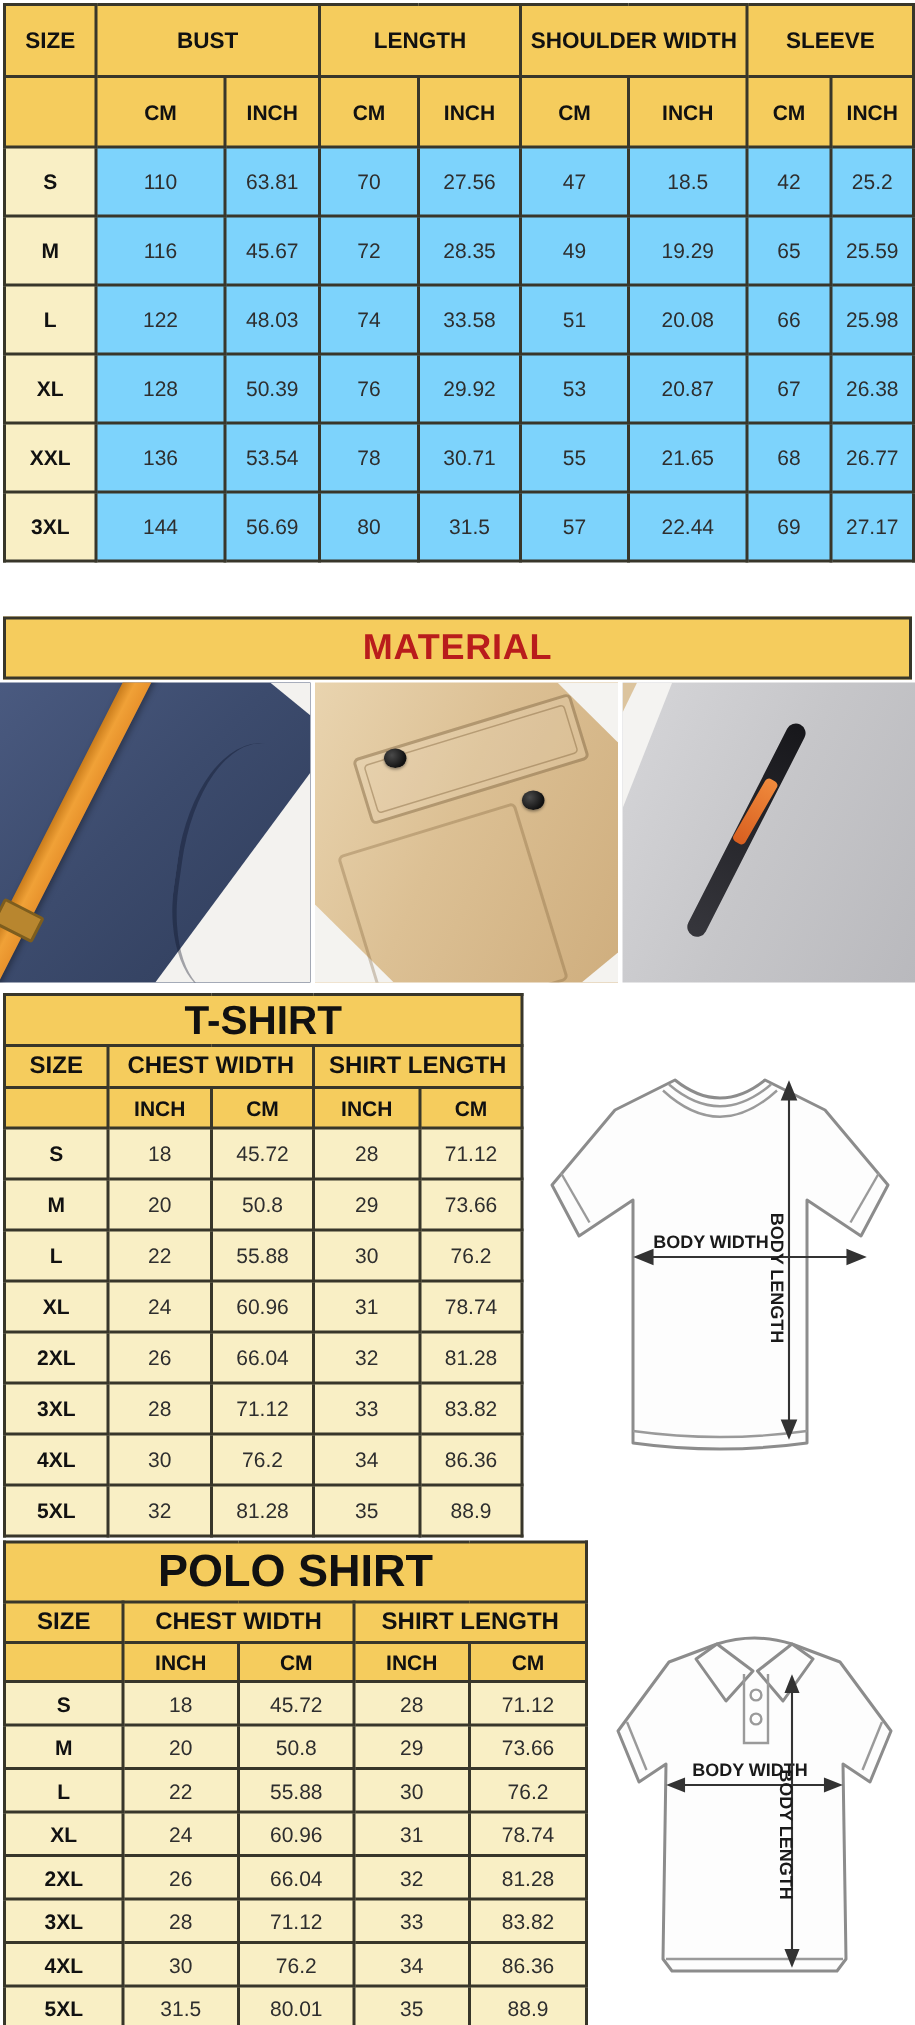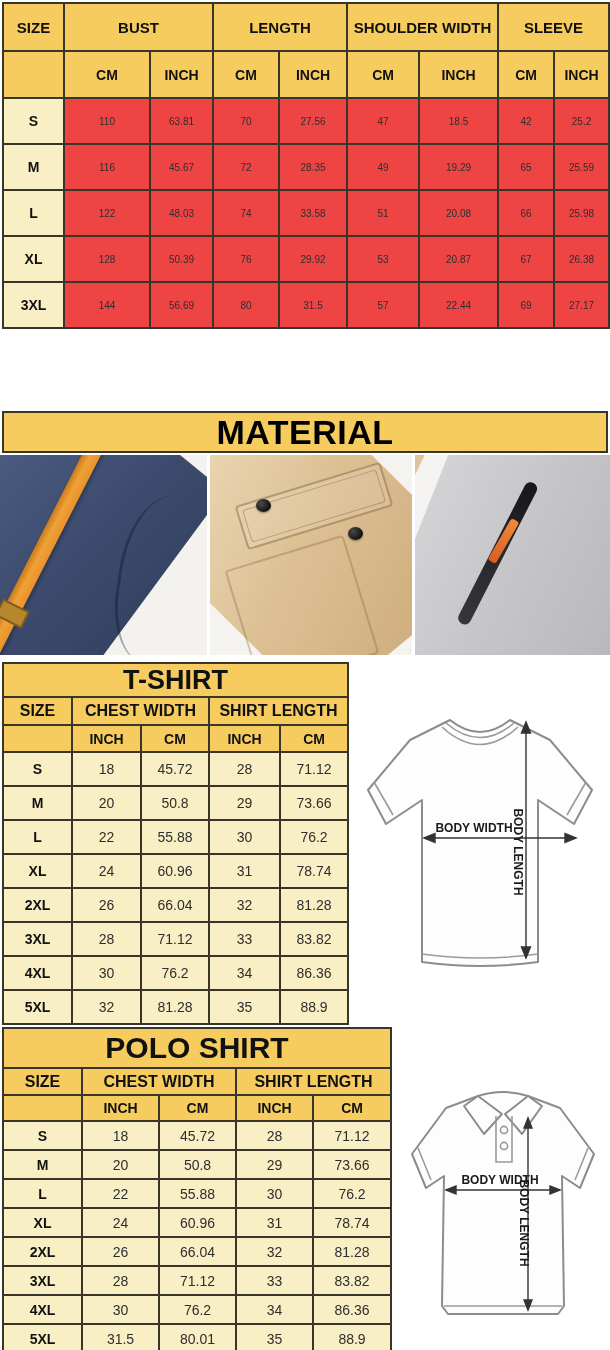--- a/index.html
+++ b/index.html
@@ -11,26 +11,26 @@
         font-family:"Liberation Sans",sans-serif;}
   .yellow{background:#f5cc5d;}
 
   
   .hoodie{left:2px;top:2px;width:606px;}
   .hoodie .title-row th{height:40px;font-size:31px;font-weight:bold;letter-spacing:.5px;color:#111;}
   .hoodie .group-row th{height:46px;font-size:15px;font-weight:bold;color:#111;}
   .hoodie .unit-row th{height:45px;font-size:14px;font-weight:bold;color:#111;}
   .hoodie tbody tr{height:46px;}
   .hoodie tbody th{font-size:14px;font-weight:bold;color:#111;background:#f9efc5;}
-  .hoodie tbody td{font-size:10px;color:#2e2e2e;background:#ef4444;}
+  .hoodie tbody td{font-size:14px;color:#2e2e2e;background:#7dd3fc;}
 
   
   .material-band{position:absolute;left:2px;top:411px;width:602px;height:38px;
     background:#f5cc5d;border:2px solid #38362a;display:flex;align-items:center;justify-content:center;
-    font-size:34px;font-weight:bold;color:#000000;letter-spacing:.5px;text-align:right;}
+    font-size:24px;font-weight:bold;color:#b91c1c;letter-spacing:.5px;text-align:right;}
 
   
   .photo{position:absolute;top:455px;height:200px;overflow:hidden;}
   .photo .layer{position:absolute;inset:0;}
   #photo-navy{left:0;width:207px;background:linear-gradient(135deg,#4a5a80 0%,#3c4b6d 45%,#2f3c5a 100%);}
   #photo-navy .wedge-br{background:#f3f2ef;clip-path:polygon(100% 30%,100% 100%,50% 100%);}
   #photo-navy .wedge-tr{background:#f3f2ef;clip-path:polygon(87% 0,100% 0,100% 11%);}
   .strap{position:absolute;left:92px;top:-18px;width:17px;height:250px;
     background:linear-gradient(90deg,#c97c1c,#f0a137 45%,#e8922c);border-radius:3px;
     transform:rotate(27deg);transform-origin:top center;box-shadow:2px 2px 4px rgba(0,0,0,.35);}
@@ -163,20 +163,31 @@
         <tr>
           <th>XL</th>
           <td>128</td>
           <td>50.39</td>
           <td>76</td>
           <td>29.92</td>
           <td>53</td>
           <td>20.87</td>
           <td>67</td>
           <td>26.38</td>
+        </tr>
+        <tr>
+          <th>XXL</th>
+          <td>136</td>
+          <td>53.54</td>
+          <td>78</td>
+          <td>30.71</td>
+          <td>55</td>
+          <td>21.65</td>
+          <td>68</td>
+          <td>26.77</td>
         </tr>
         <tr>
           <th>3XL</th>
           <td>144</td>
           <td>56.69</td>
           <td>80</td>
           <td>31.5</td>
           <td>57</td>
           <td>22.44</td>
           <td>69</td>

